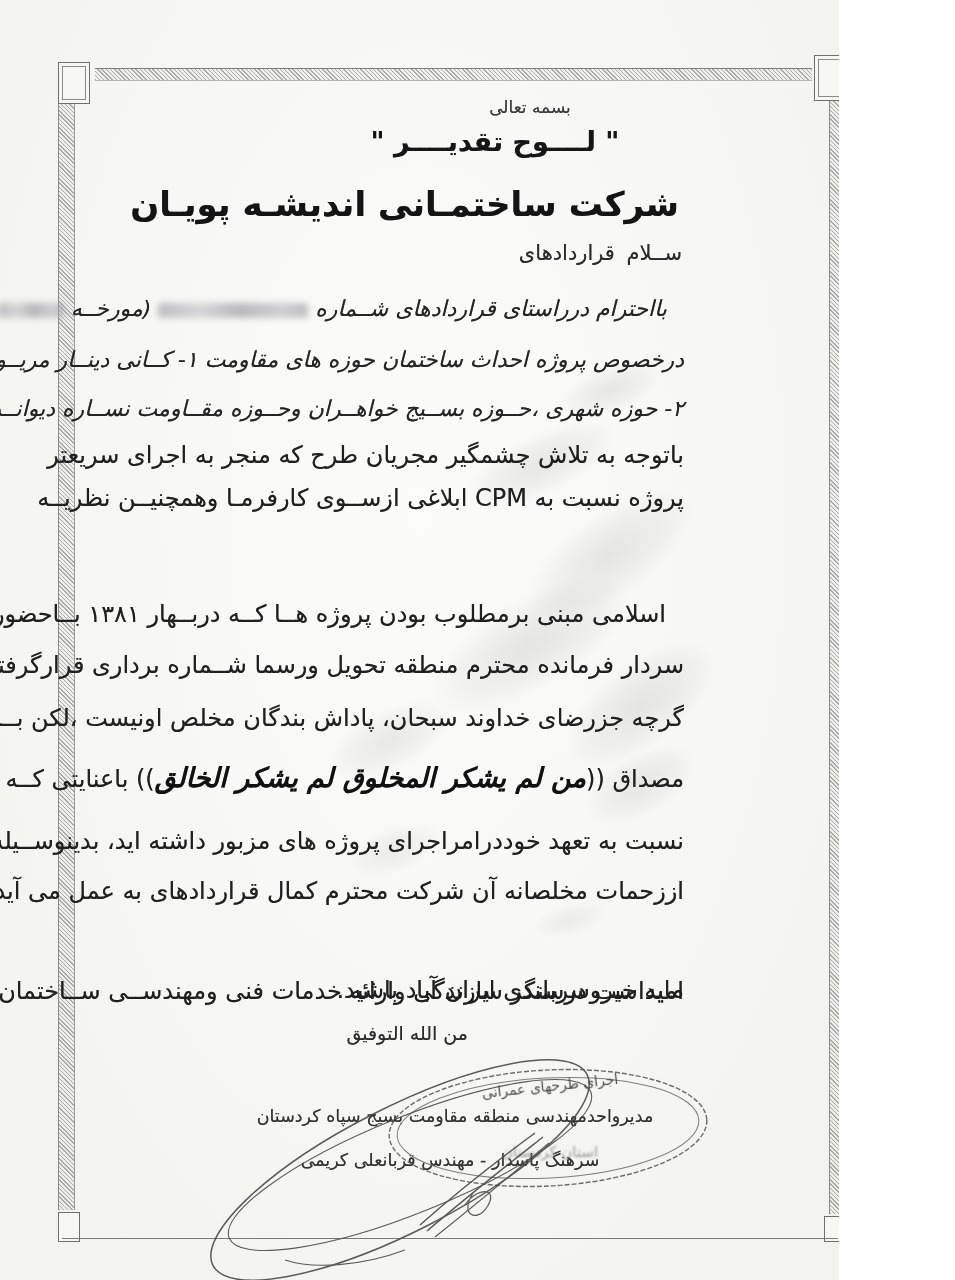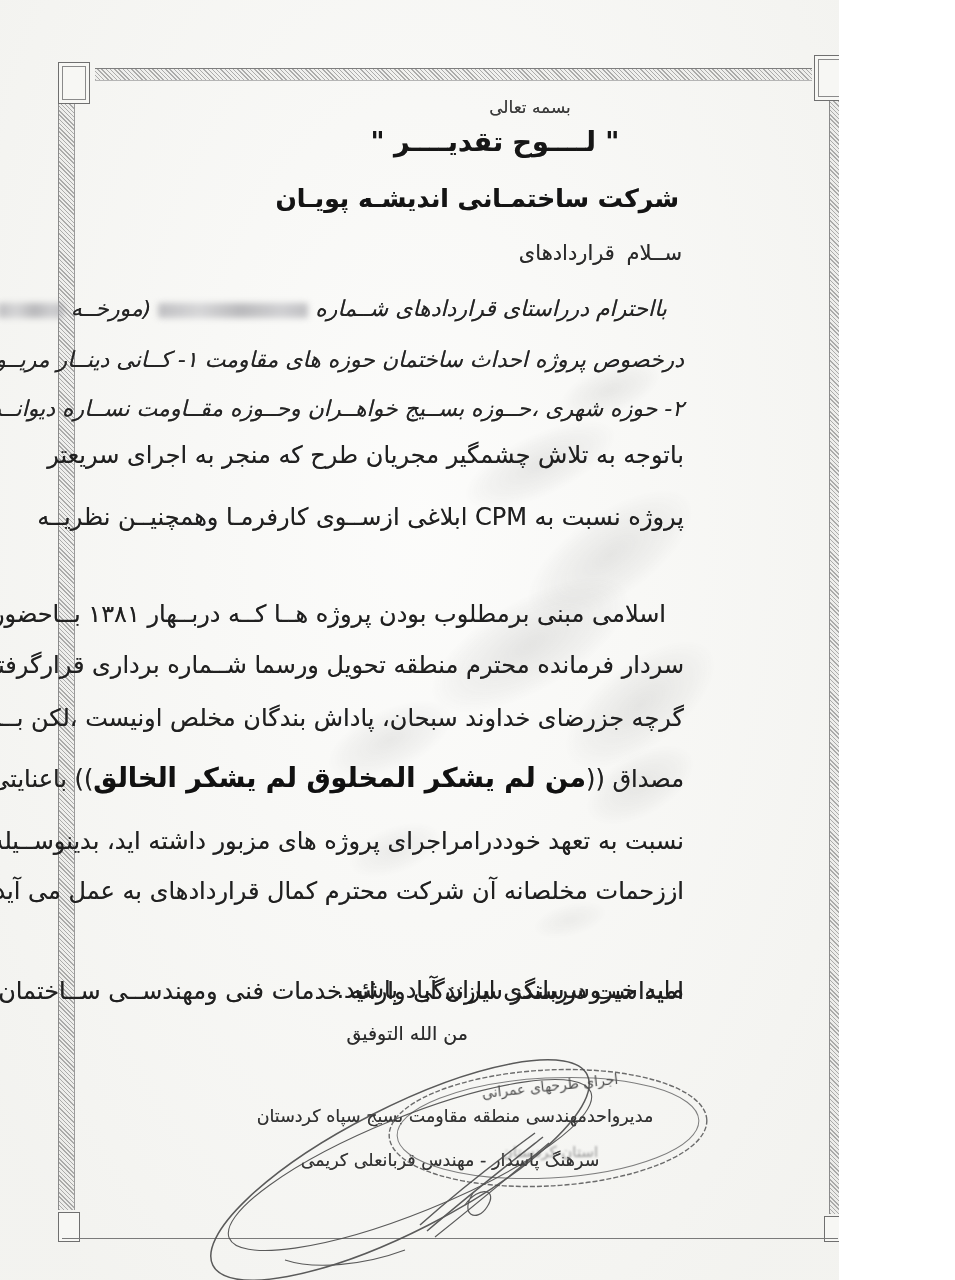--- a/index.html
+++ b/index.html
@@ -19,25 +19,25 @@
   .band.v{border-left:1px solid #8a8a8a;border-right:1px solid #9a9a9a;}
   .cornerbox{position:absolute;border:1.5px solid #6f6f6f;background:#f7f7f4;}
   .cornerbox .inner{position:absolute;inset:3px;border:1px solid #8a8a8a;}
   .bottomline{position:absolute;height:0;border-top:1.5px solid #7a7a7a;}
   
   .t{position:absolute;white-space:nowrap;direction:rtl;unicode-bidi:plaintext;
      text-shadow:0 0 .6px rgba(30,30,30,.55);}
   .center{text-align:center;white-space:normal;}
   .bismillah{font-size:17px;color:#3a3a3a;}
   .doc-title{font-size:27px;font-weight:bold;letter-spacing:1px;color:#161616;}
-  .recipient{font-size:25px;font-weight:bold;color:#141414;}
+  .recipient{font-size:34px;font-weight:bold;color:#141414;}
   .salutation{font-size:21px;word-spacing:5px;color:#2a2a2a;}
   .bl{font-size:22px;color:#242424;font-style:italic;}
   .bl2{font-size:24px;color:#202020;}
-  .hadith{font-size:27px;font-weight:bold;letter-spacing:.5px;color:#111;}
+  .hadith{font-size:27px;font-weight:bold;font-style:italic;letter-spacing:.5px;color:#111;}
   .closing{font-size:19px;color:#2c2c2c;}
   .sig{font-size:17.5px;color:#333;text-align:center;white-space:nowrap;}
   
   .redact{display:inline-block;height:15px;border-radius:2px;vertical-align:middle;margin:0 7px;
      background:linear-gradient(90deg,#9a9aa0,#c0c0c4 28%,#8f8f95 55%,#b5b5ba 82%,#9a9aa0);
      filter:blur(3px);opacity:.6;}
   
   .smudge{position:absolute;border-radius:50%;pointer-events:none;
      background:radial-gradient(closest-side, rgba(75,75,75,.55), rgba(75,75,75,.2) 55%, transparent 75%);
      filter:blur(2px);}
@@ -80,21 +80,21 @@
   <div class="t doc-title center" style="left:320px;top:126px;width:350px;">" لــــوح تقديــــر "</div>
   <div class="t recipient" style="right:160px;top:184px;">شرکت ساختمـانی اندیشـه پویـان</div>
   <div class="t salutation" style="right:157px;top:241px;">ســلام قراردادهای</div>
 
   <div class="t bl" style="right:172px;top:296px;">
     <span>بااحترام درراستای قراردادهای شــماره</span><span class="redact" style="width:150px;"></span><span>(مورخــه</span><span class="redact" style="width:66px;"></span><span>) ،</span>
   </div>
   <div class="t bl" style="right:155px;top:347px;">درخصوص پروژه احداث ساختمان حوزه های مقاومت ۱- کــانی دینــار مریــوان</div>
   <div class="t bl" style="right:155px;top:396px;">۲- حوزه شهری ،حــوزه بســیج خواهــران وحــوزه مقــاومت نســاره دیوانــدره ،</div>
   <div class="t bl2" style="right:155px;top:441px;">باتوجه به تلاش چشمگیر مجریان طرح که منجر به اجرای سریعتر</div>
-  <div class="t bl2" style="right:155px;top:503px;text-align:center;">پروژه نسبت به CPM ابلاغی ازســوی کارفرمـا وهمچنیــن نظریــه</div>
+  <div class="t bl2" style="right:155px;top:484px;text-align:center;">پروژه نسبت به CPM ابلاغی ازســوی کارفرمـا وهمچنیــن نظریــه</div>
   <div class="t bl2" style="right:173px;top:600px;margin-left:12px;">اسلامی مبنی برمطلوب بودن پروژه هــا کــه دربــهار ۱۳۸۱ بــاحضور</div>
   <div class="t bl2" style="right:155px;top:651px;">سردار فرمانده محترم منطقه تحویل ورسما شــماره برداری قرارگرفته،</div>
   <div class="t bl2" style="right:155px;top:704px;">گرچه جزرضای خداوند سبحان، پاداش بندگان مخلص اونیست ،لکن بــه</div>
   <div class="t bl2" style="right:155px;top:762px;">
     <span>مصداق ((</span><span class="hadith">من لم يشكر المخلوق لم يشكر الخالق</span><span>)) باعنایتی کــه</span>
   </div>
   <div class="t bl2" style="right:155px;top:827px;">نسبت به تعهد خوددرامراجرای پروژه های مزبور داشته اید، بدینوســیله</div>
   <div class="t bl2" style="right:155px;top:877px;">اززحمات مخلصانه آن شرکت محترم کمال قراردادهای به عمل می آید.</div>
   <div class="t bl2" style="right:155px;top:977px;">امیداست درسنگر سازندگی وارائه خدمات فنی ومهندســی ســاختمان،</div>
   <div class="t bl2" style="right:155px;top:976px;">مایه خیروسربلندی ایران آباد باشید.</div>

